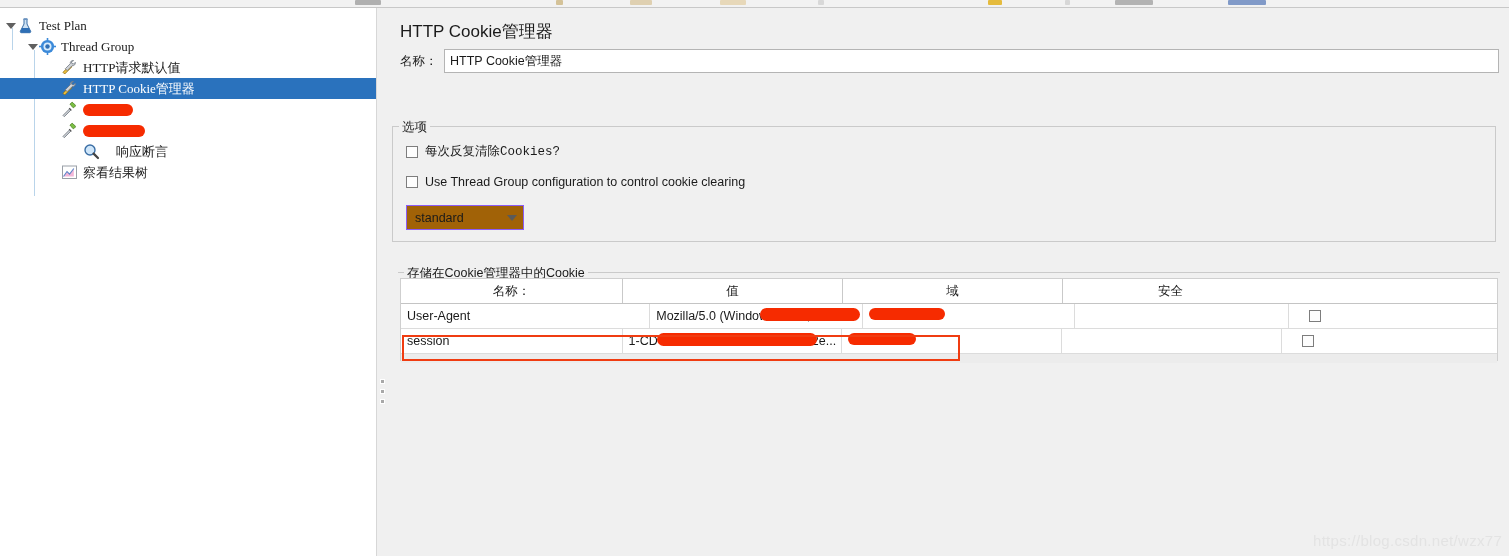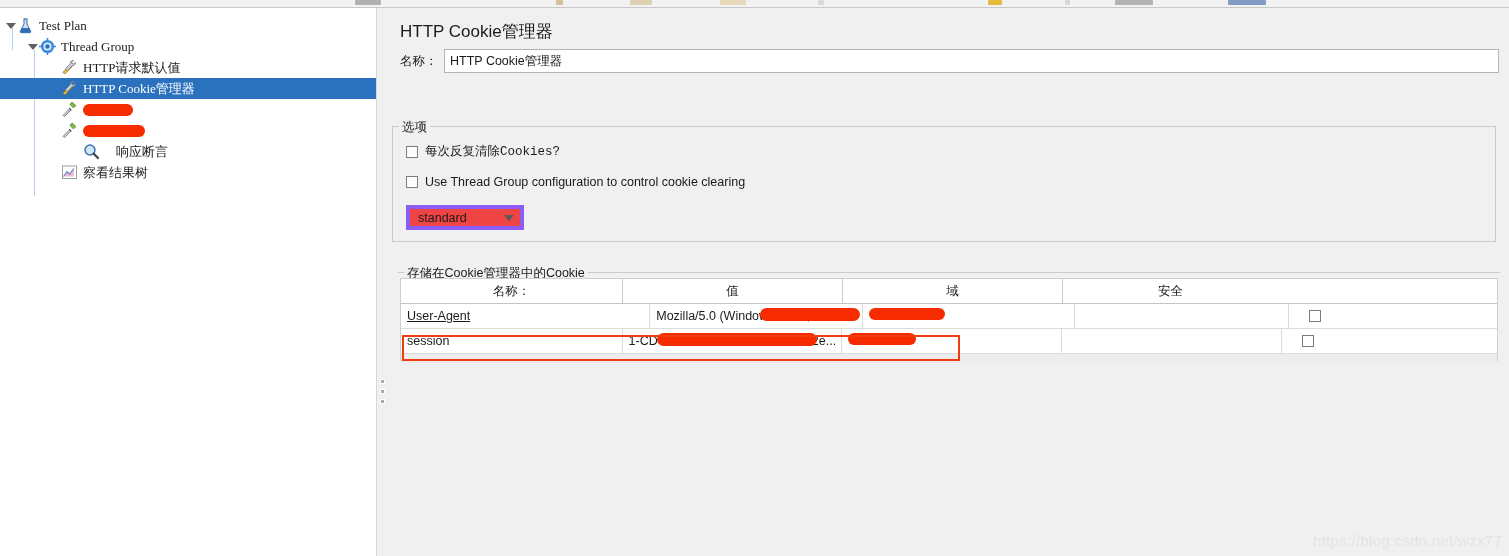--- a/index.html
+++ b/index.html
@@ -57,21 +57,21 @@
   .group{position:absolute;border:1px solid #cacaca;border-top:1px solid #cacaca;
     border-radius:0;background:transparent;}
   .group-title{position:absolute;top:-8px;left:6px;background:#f0f0f0;
     padding:0 3px;font-size:12.5px;color:#1a1a1a;}
 
   .cbrow{position:absolute;display:flex;align-items:center;}
   .cbox{width:12px;height:12px;border:1px solid #7d7d7d;background:#fdfdfd;
     box-sizing:border-box;margin-right:7px;flex:0 0 12px;}
   .cblabel{font-size:12.5px;color:#1a1a1a;white-space:nowrap;}
 
-  .combo{position:absolute;height:25px;border:4px solid #8b5cf6;background:#ef4444;
+  .combo{position:absolute;height:25px;border:1px solid #8b5cf6;background:#a16207;
     display:flex;align-items:center;box-sizing:border-box;}
   .combo-text{flex:1;padding-left:8px;font-size:12.5px;color:#1a1a1a;}
   .combo-arrow{width:22px;display:flex;align-items:center;justify-content:center;}
   .combo-arrow i{display:block;border-left:5px solid transparent;
     border-right:5px solid transparent;border-top:6px solid #5a5a5a;}
 
   
   .tbl{position:absolute;border:1px solid #cfcfcf;background:#ffffff;box-sizing:border-box;}
   .thead{display:flex;height:24px;background:#ffffff;border-bottom:1px solid #c4c4c4;}
   .th{display:flex;align-items:center;justify-content:center;
@@ -244,21 +244,21 @@
 
     <div class="tbl" style="left:12px;top:270px;width:1098px;height:83px;">
       <div class="thead" id="tbl-head">
           <div class="th" style="width: 222px;">名称：</div>
           <div class="th" style="width: 220px;">值</div>
           <div class="th" style="width: 220px;">域</div>
           <div class="th" style="width: 215px;">安全</div>
         </div>
       <div id="tbl-body">
           <div class="trow">
-            <div class="td" style="width: 258px; text-decoration: underline;">User-Agent</div>
+            <div class="td" style="width: 258px;">User-Agent</div>
             <div class="td" style="width: 220px;">
               <span>Mozilla/5.0 (Window</span>
               <span style="position: absolute; right: 5px;">0, WOW...</span>
               <span class="redact" style="left: 110px; top: 4px; width: 100px; height: 13px;"></span>
             </div>
             <div class="td" style="width: 220px;">
               <span class="redact" style="left: 6px; top: 4px; width: 76px; height: 12px;"></span>
             </div>
             <div class="td" style="width: 221px;"></div>
             <div class="td center" style="width: 215px; justify-content: flex-start; padding-left: 20px;">

